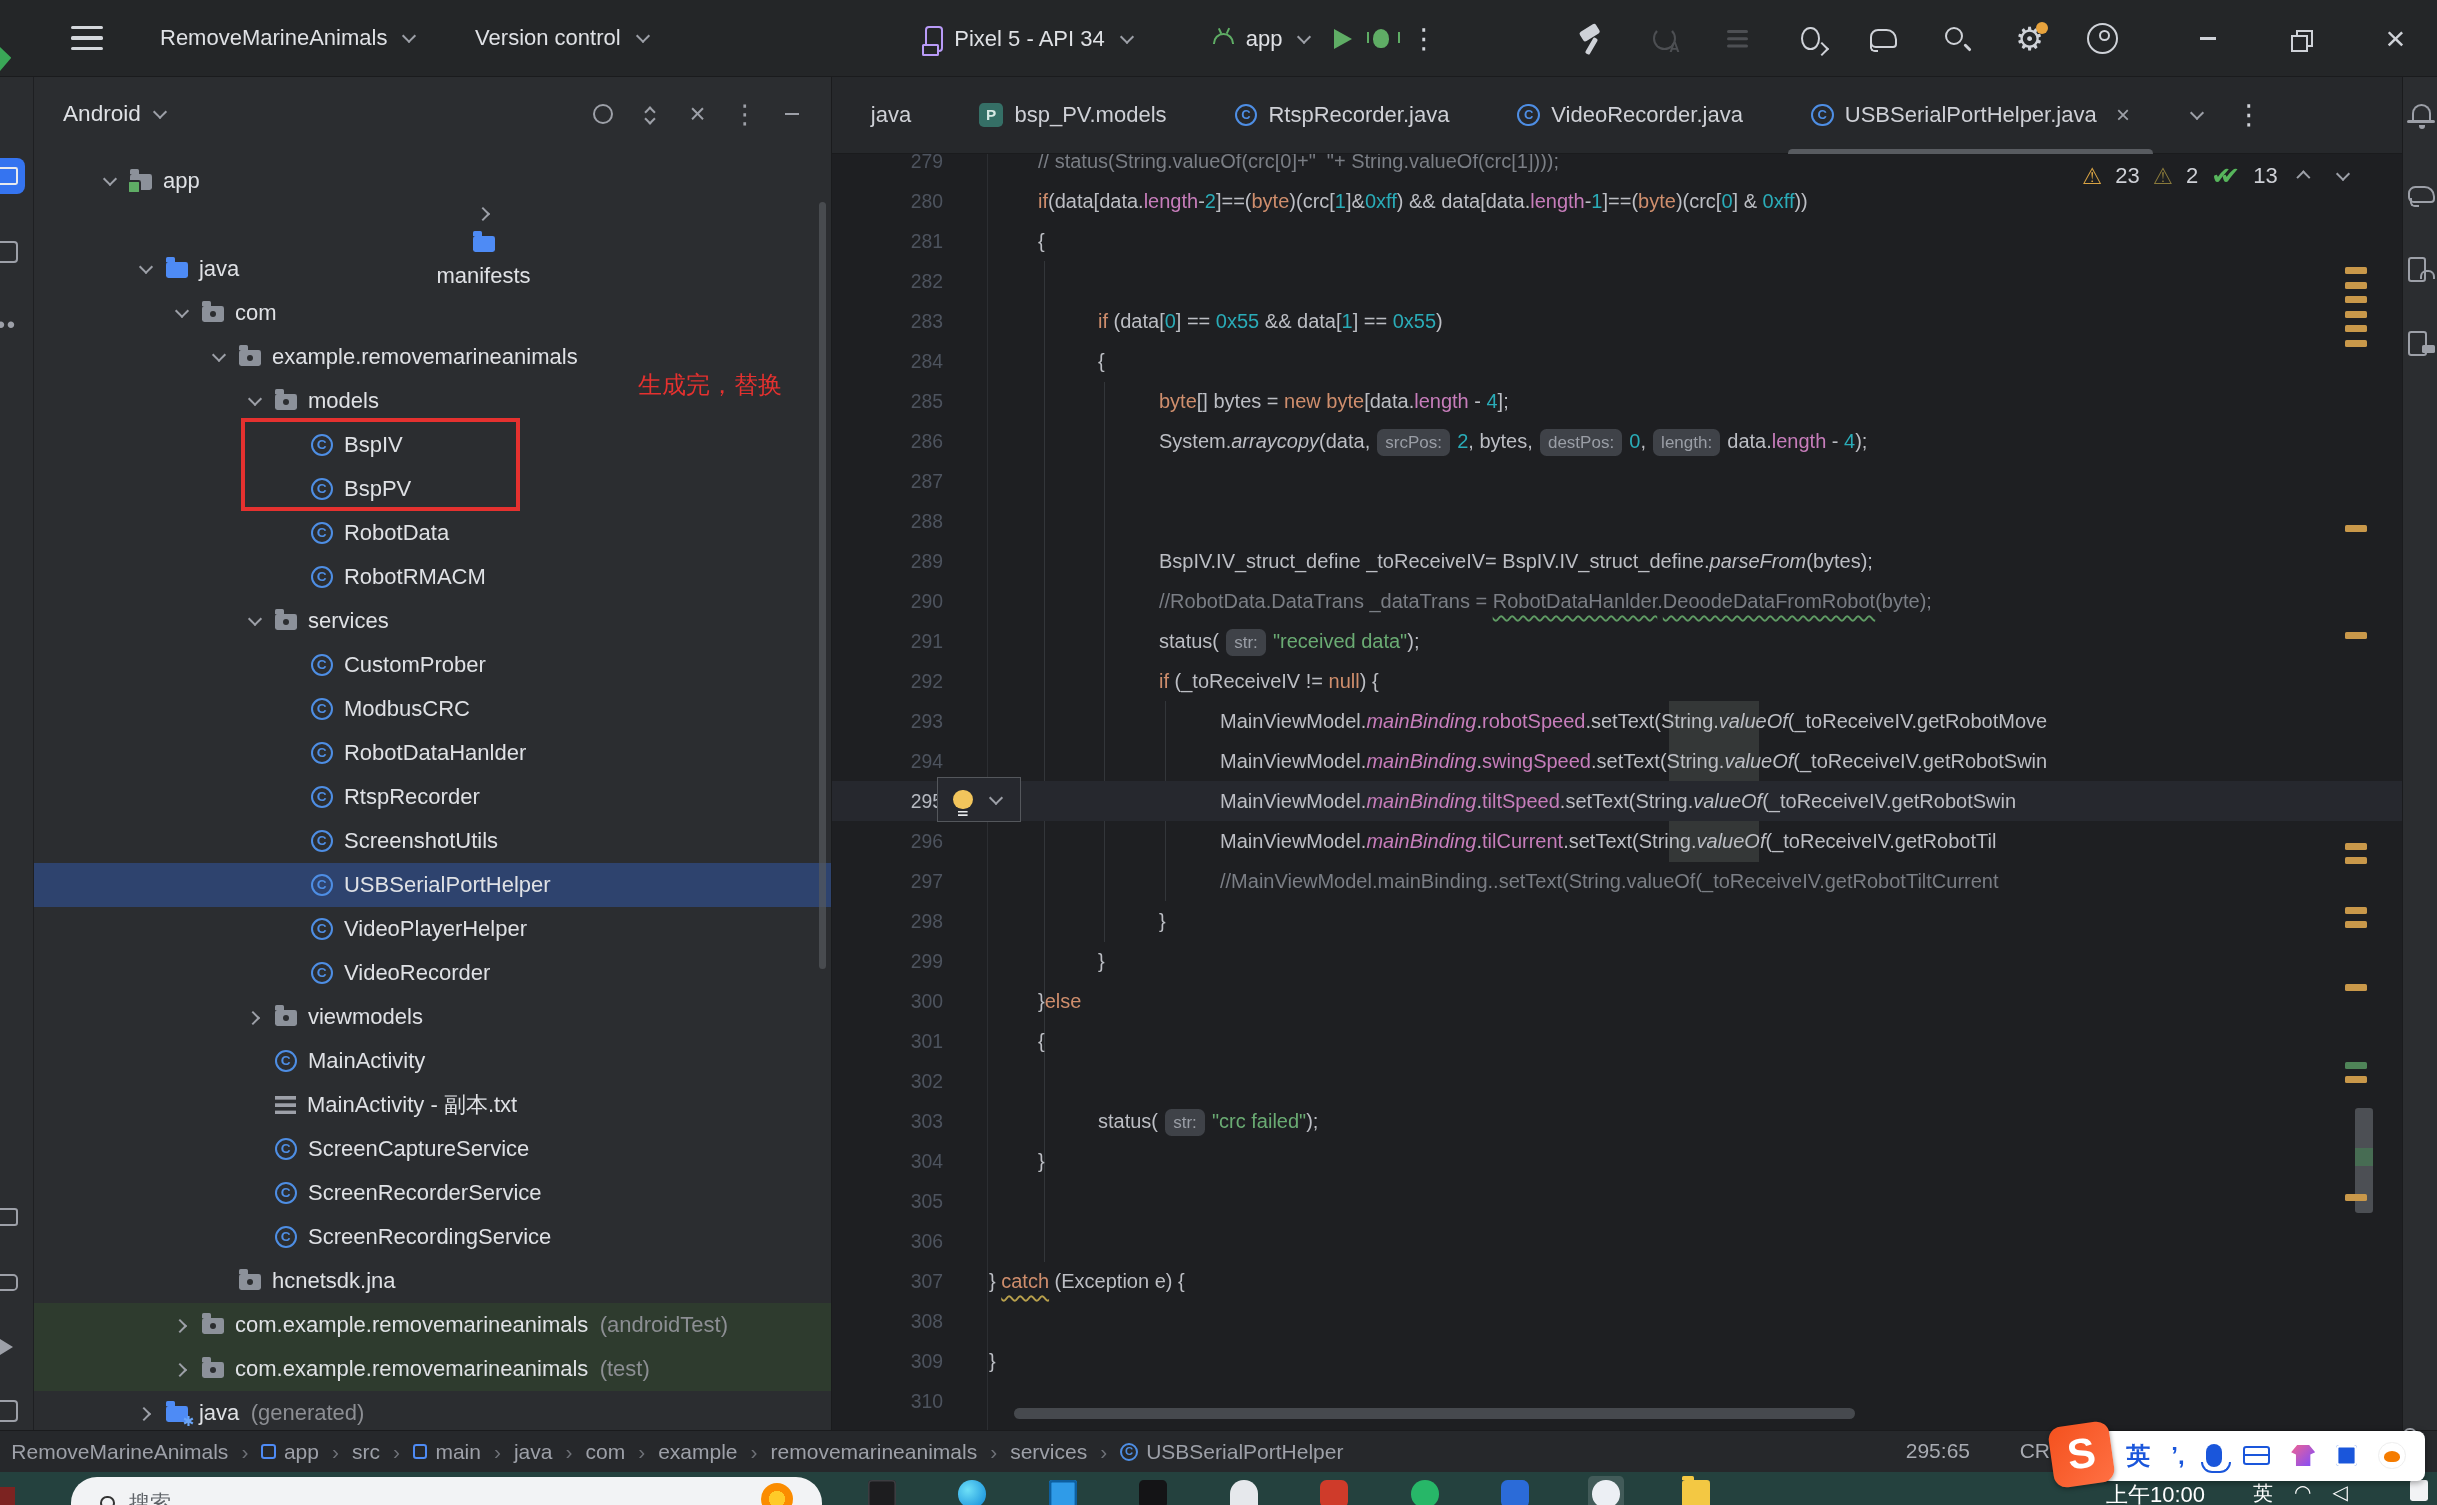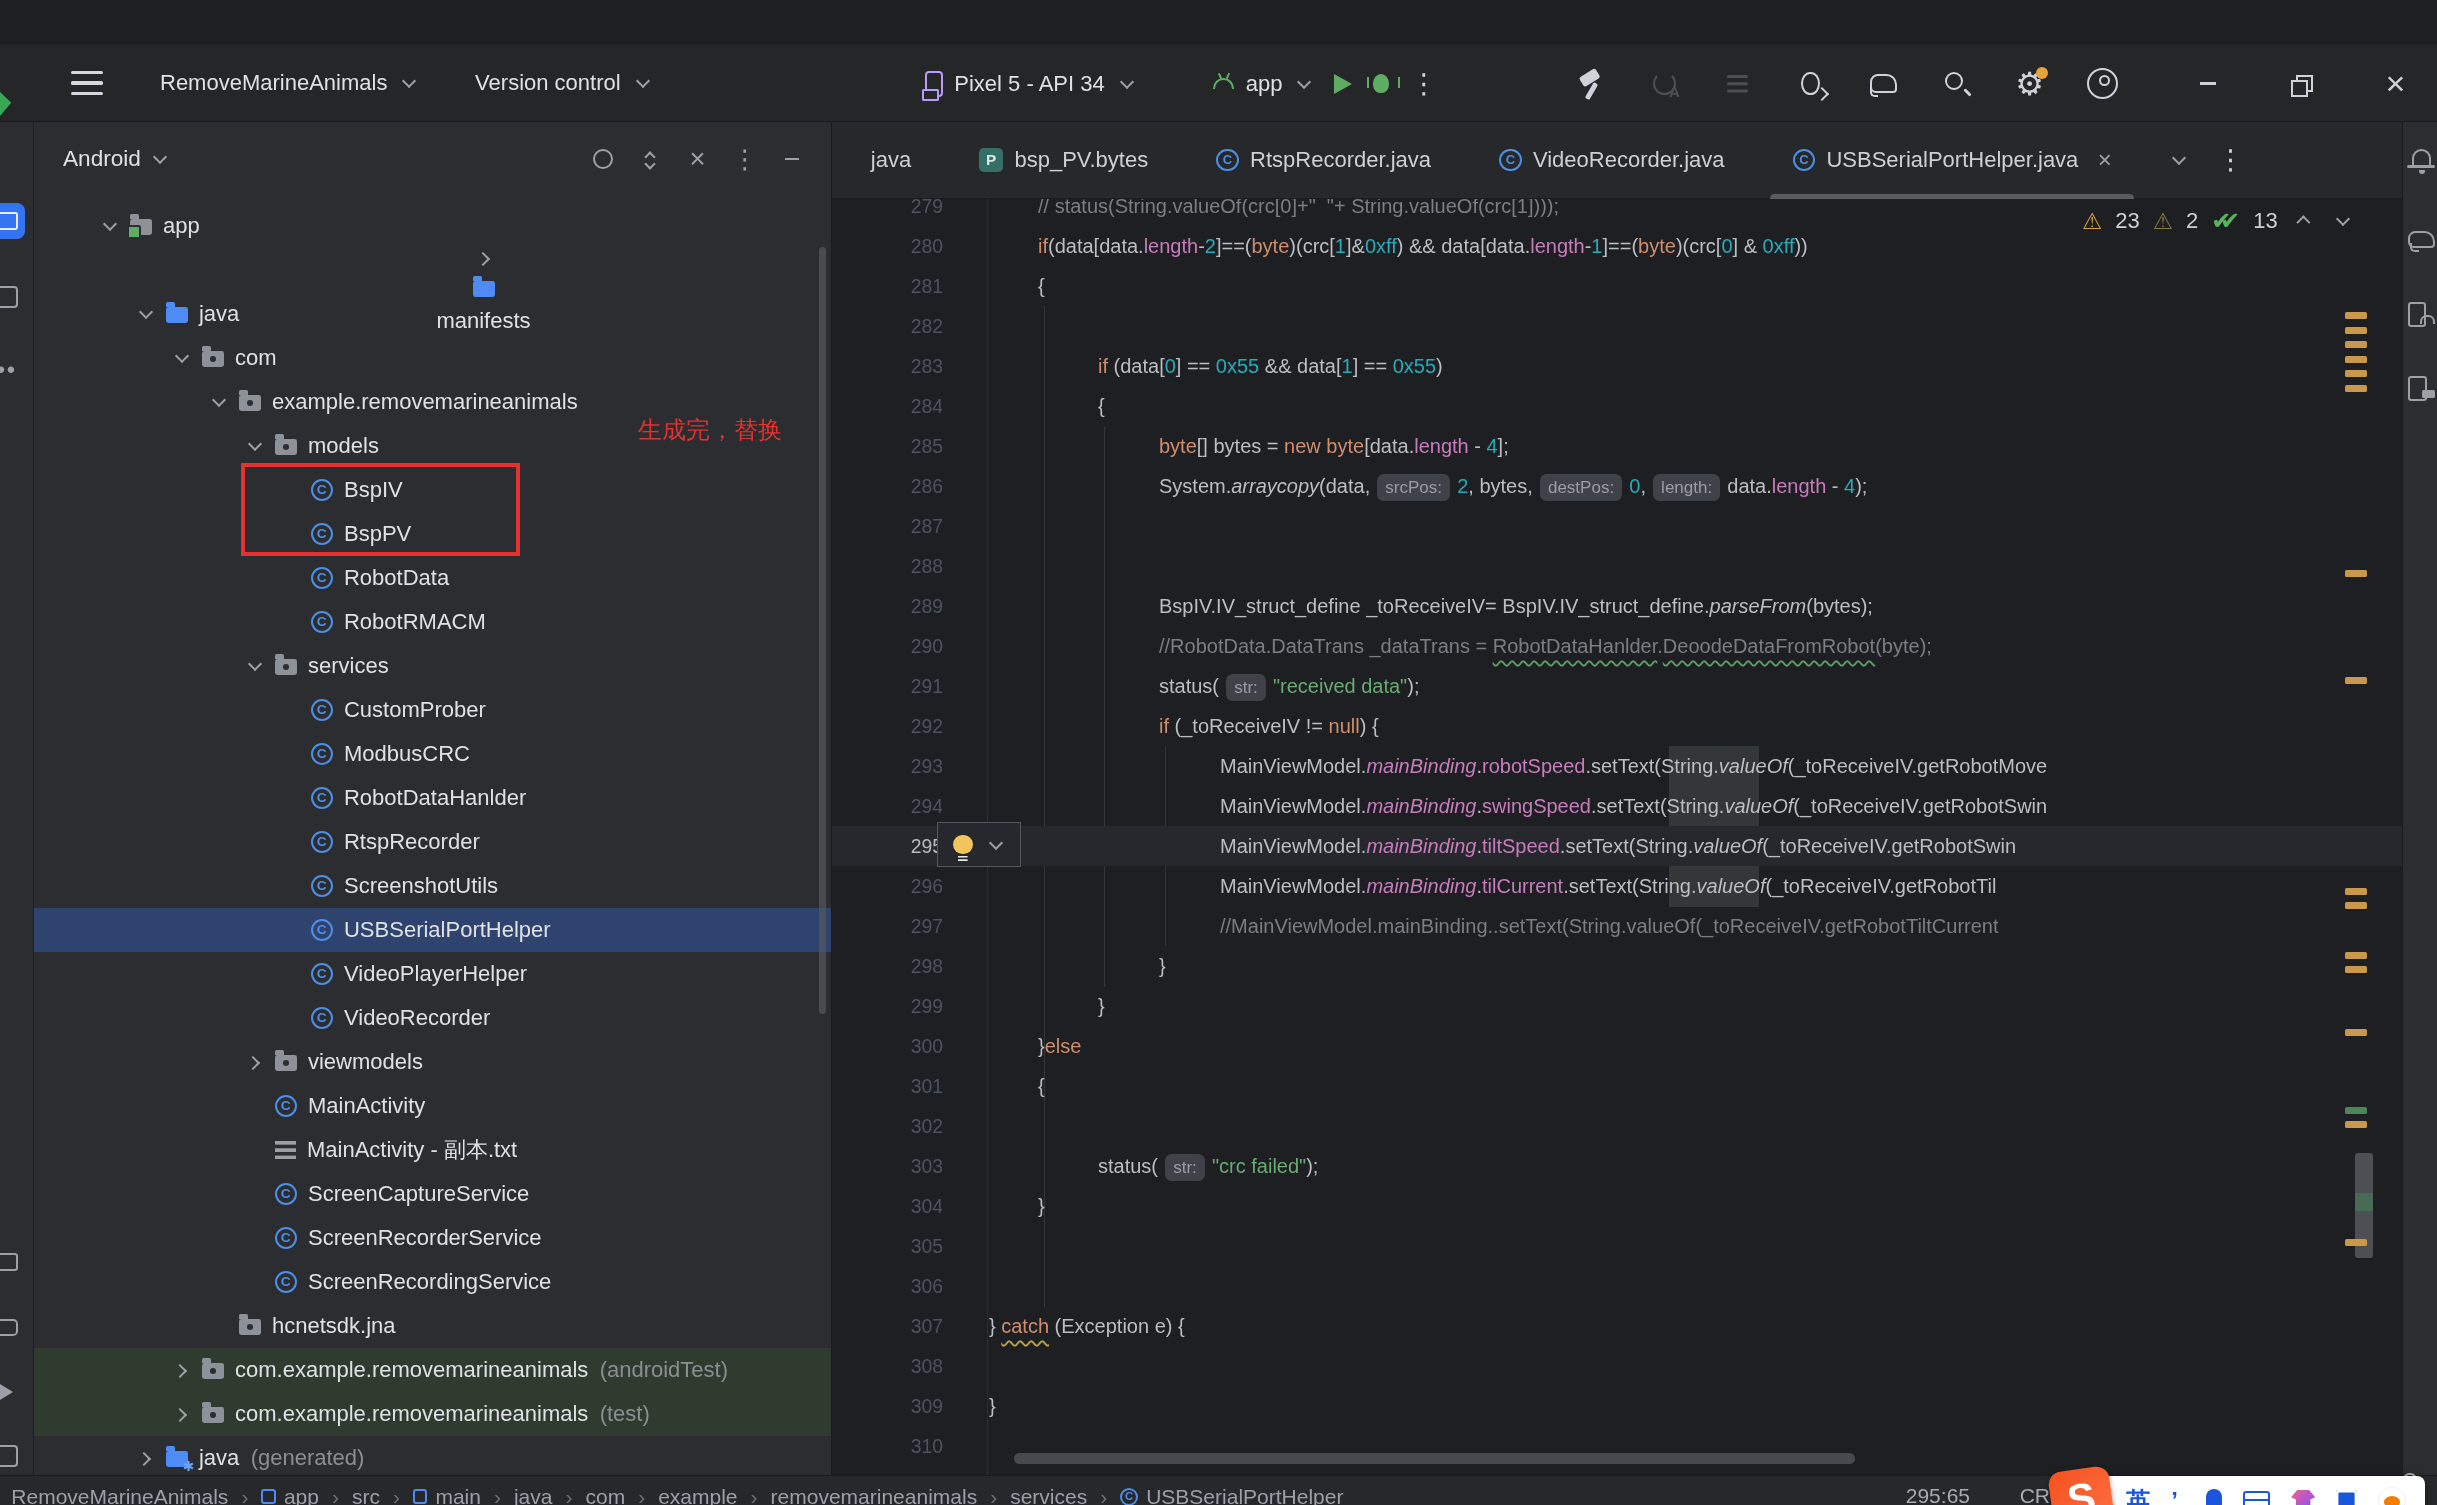--- a/index.html
+++ b/index.html
@@ -1,17 +1,17 @@
 <!DOCTYPE html>
 <html style="font-size:13px"><head>
 <meta charset="utf-8">
 <style>
   *{margin:0;padding:0;box-sizing:border-box;font-family:"Liberation Sans",sans-serif;}
   html,body{width:2438px;height:1506px;overflow:hidden;background:#1e1f22;}
-  #stage{position:relative;width:2438px;height:1340px;background:#f0abfc;color:#ced0d6;margin-top:45px;}
+  #stage{position:relative;width:2438px;height:1340px;background:#f0abfc;color:#ced0d6;}
 
   
   #titlebar{position:absolute;left:0;top:0;width:2438px;height:77px;background:#242628;display:flex;align-items:center;border-bottom:0.8px solid #1a1b1d;}
   #green-sliver{position:absolute;left:0;top:47px;width:11.3px;height:24px;background:#3aa757;clip-path:polygon(0 0,100% 45%,0 100%);}
   #hamburger{margin-left:71px;width:32px;height:24px;display:flex;flex-direction:column;justify-content:space-between;cursor:pointer;}
   #hamburger span{height:3.2px;background:#d4d7dc;border-radius:1.6px;}
   .tb-widget{display:flex;align-items:center;gap:11.3px;margin-left:57px;font-size:22px;color:#dfe1e5;cursor:pointer;}
   .chev{width:19.4px;height:19.4px;position:relative;flex:none;display:inline-block;}
   .chev::before{content:"";position:absolute;width:8px;height:8px;border-right:2px solid #9da0a8;border-bottom:2px solid #9da0a8;}
   .chev.open::before{transform:rotate(45deg);top:3.2px;left:5.7px;}
@@ -440,21 +440,21 @@
     <div id="tree-scroll"></div>
   </div>
 
   <div id="editor">
     <div id="tabbar">
         <div class="tab">
           <span>java</span>
         </div>
         <div class="tab">
           <span class="pico"></span>
-          <span>bsp_PV.bytes</span>
+          <span>bsp_PV.models</span>
         </div>
         <div class="tab">
           <span class="cico" style="width: 22.6px; height: 22.6px; font-size: 13px; line-height: 18px;"></span>
           <span>RtspRecorder.java</span>
         </div>
         <div class="tab">
           <span class="cico" style="width: 22.6px; height: 22.6px; font-size: 13px; line-height: 18px;"></span>
           <span>VideoRecorder.java</span>
         </div>
         <div class="tab active">

